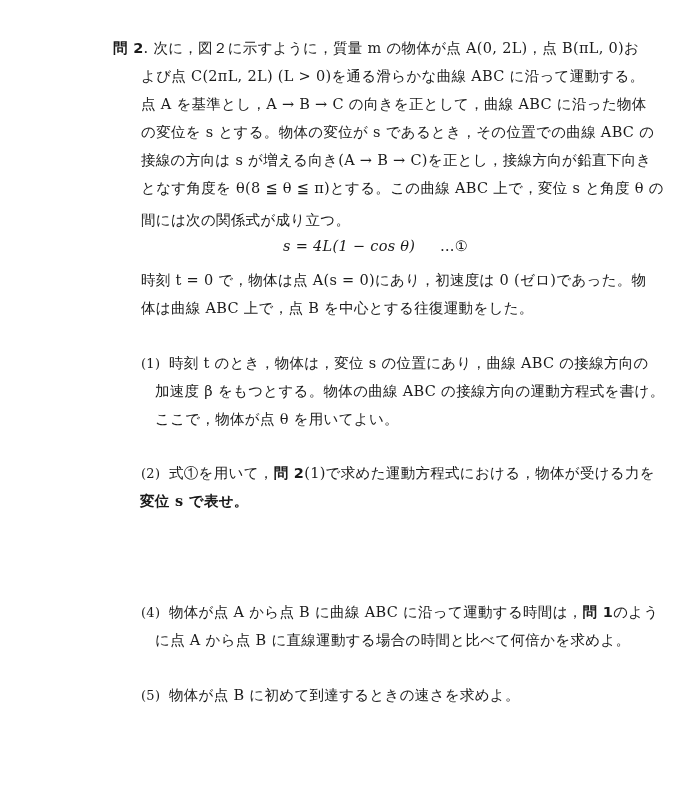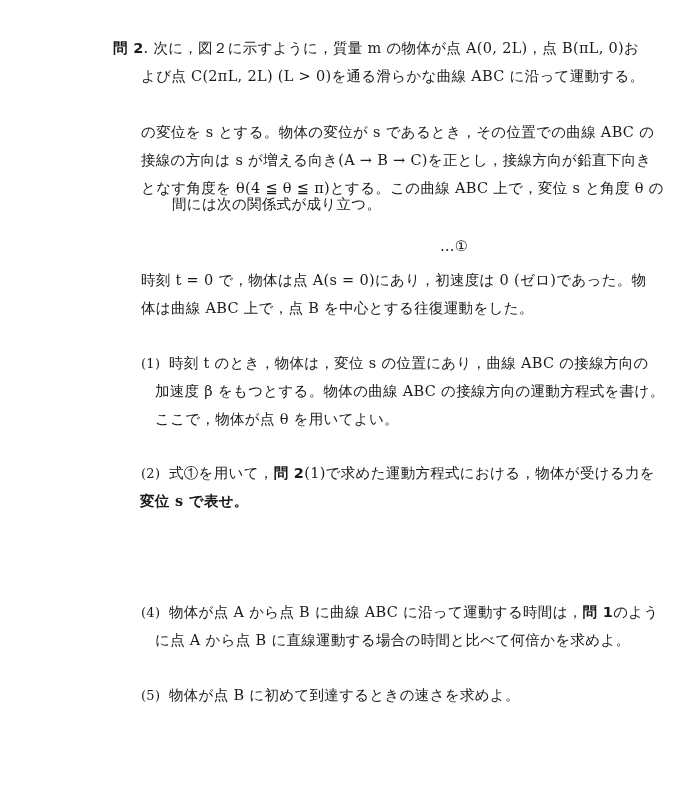--- a/index.html
+++ b/index.html
@@ -19,25 +19,27 @@
 </style>
 </head>
 <body>
 
 <div class="page">
 
   <div class="line" style="left:113px; top:38px;">
     <span class="bold">問 2</span><span>. </span><span>次に，図２に示すように，質量 m の物体が点 A(0,  2L)，点 B(πL,  0)お</span>
   </div>
   <div class="line" style="left:141px; top:66px;">よび点 C(2πL,  2L) (L &gt; 0)を通る滑らかな曲線 ABC に沿って運動する。</div>
+  <div class="line" style="left:141px; top:94px;">点 A を基準とし，A → B → C の向きを正として，曲線 ABC に沿った物体</div>
   <div class="line" style="left:141px; top:122px;">の変位を s とする。物体の変位が s であるとき，その位置での曲線 ABC の</div>
   <div class="line" style="left:141px; top:150px;">接線の方向は s が増える向き(A → B → C)を正とし，接線方向が鉛直下向き</div>
-  <div class="line" style="left:141px; top:178px;">となす角度を θ(4 ≦ θ ≦ π)とする。この曲線 ABC 上で，変位 s と角度 θ の</div>
-  <div class="line" style="left:141px; top:194px;margin-left:31px;">間には次の関係式が成り立つ。</div>
+  <div class="line" style="left:141px; top:178px;">となす角度を θ(8 ≦ θ ≦ π)とする。この曲線 ABC 上で，変位 s と角度 θ の</div>
+  <div class="line" style="left:141px; top:210px;">間には次の関係式が成り立つ。</div>
 
+  <div class="line math" style="left:283px; top:236px;">s = 4L(1 − cos θ)</div>
   <div class="line" style="left:440px; top:236px;">…①</div>
 
   <div class="line" style="left:141px; top:270px;">時刻 t = 0 で，物体は点 A(s = 0)にあり，初速度は 0 (ゼロ)であった。物</div>
   <div class="line" style="left:141px; top:298px;">体は曲線 ABC 上で，点 B を中心とする往復運動をした。</div>
 
   <div class="line" style="left:141px; top:353px;">
     <span class="sub-label">(1)</span><span>時刻 t のとき，物体は，変位 s の位置にあり，曲線 ABC の接線方向の</span>
   </div>
   <div class="line" style="left:155px; top:381px;">加速度 β をもつとする。物体の曲線 ABC の接線方向の運動方程式を書け。</div>
   <div class="line" style="left:155px; top:409px;">ここで，物体が点 θ を用いてよい。</div>

